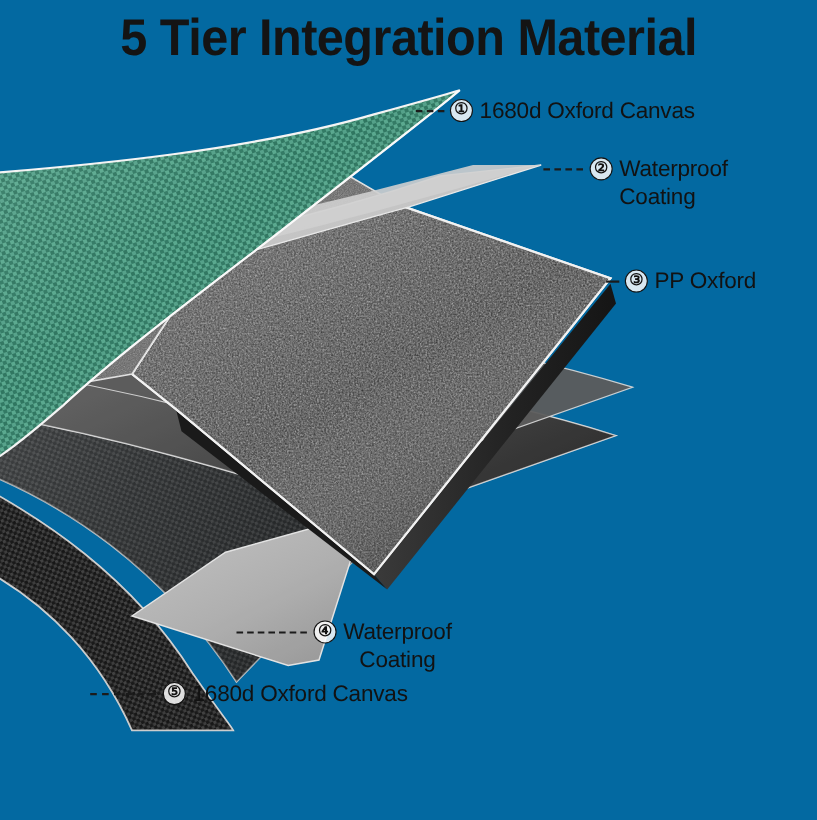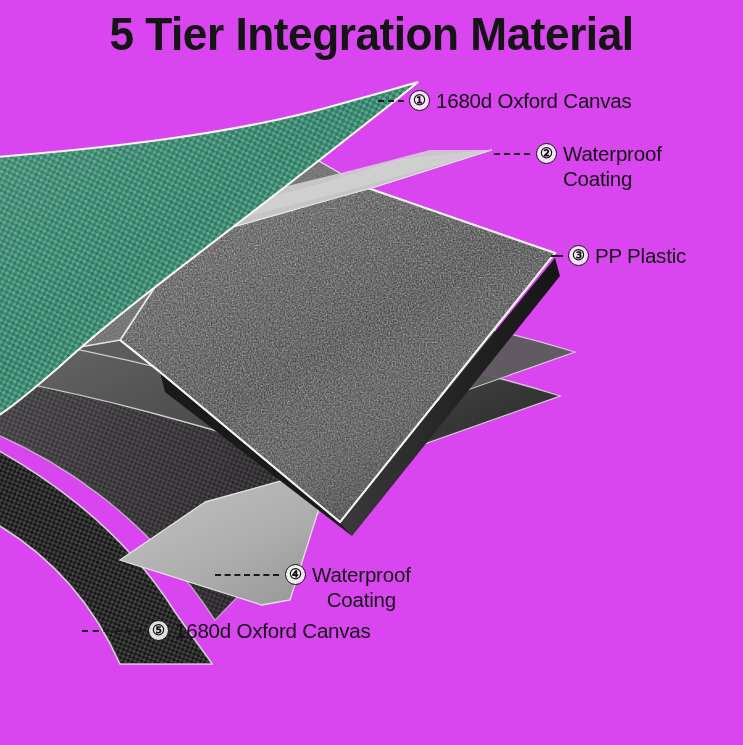--- a/index.html
+++ b/index.html
@@ -8,21 +8,21 @@
     padding: 0;
     background: #ffffff;
   }
   body {
     font-family: "Liberation Sans", sans-serif;
   }
   #infographic {
     position: relative;
     width: 743px;
     height: 745px;
-    background: #d946ef;
+    background: #0369a1;
     overflow: hidden;
     -webkit-font-smoothing: antialiased;
   }
   
   #title {
     position: absolute;
     left: 0;
     top: 6px;
     width: 743px;
     text-align: center;
@@ -335,21 +335,21 @@
   <div class="callout" id="callout-2">
     <span class="num">②</span>
     <span class="txt">
       <span>Waterproof</span>
       <span class="l2">Coating</span>
     </span>
   </div>
 
   <div class="callout" id="callout-3">
     <span class="num">③</span>
-    <span class="txt">PP Plastic</span>
+    <span class="txt">PP Oxford</span>
   </div>
 
   <div class="callout center" id="callout-4">
     <span class="num">④</span>
     <span class="txt">
       <span>Waterproof</span>
       <span class="l2">Coating</span>
     </span>
   </div>
 

